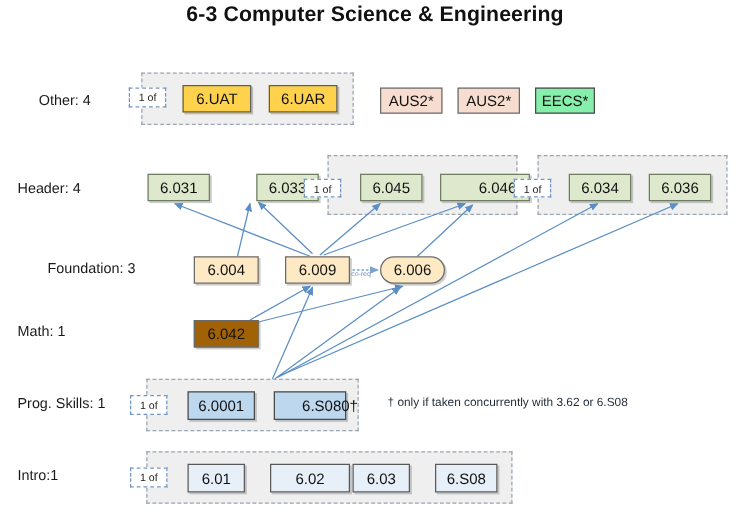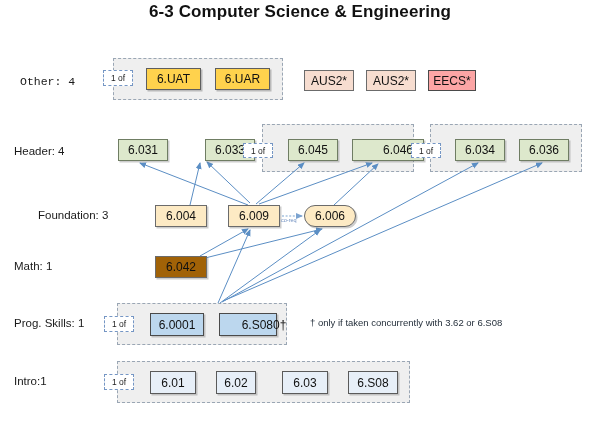--- a/index.html
+++ b/index.html
@@ -53,21 +53,21 @@
     position:absolute;
     box-sizing:border-box;
     display:flex;align-items:center;justify-content:center;
     font-size:12px;
     color:#111;
     z-index:5;
     white-space:nowrap;
   }
   .box.gold{background:#ffd24d;border:1.6px solid #5e5e5e;box-shadow:1.5px 1.5px 0 rgba(90,90,90,.35);}
   .box.peach{background:#f7ddd0;border:1.3px solid #6b6b6b;}
-  .box.white{background:#fca5a5;border:1.3px solid #4a4a4a;}
+  .box.white{background:#86efac;border:1.3px solid #4a4a4a;}
   .box.green{background:#dde8cc;border:1.6px solid #6f7d63;box-shadow:1.5px 1.5px 0 rgba(90,90,90,.3);}
   .box.cream{background:#fdeac4;border:1.6px solid #6b6b6b;box-shadow:1.5px 1.5px 0 rgba(90,90,90,.3);}
   .box.grey{background:#a16207;border:1.6px solid #6b6b6b;box-shadow:1.5px 1.5px 0 rgba(90,90,90,.3);}
   .box.blue{background:#bcd7ee;border:1.6px solid #4a4a4a;box-shadow:1.5px 1.5px 0 rgba(90,90,90,.3);}
   .box.paleblue{background:#e7eff8;border:1.6px solid #5a5a5a;box-shadow:1.5px 1.5px 0 rgba(90,90,90,.3);}
 
   .note{
     position:absolute;
     font-size:8.5px;
     color:#1f2a36;
@@ -128,21 +128,21 @@
       <div class="group" style="left: 117px; top: 361px; width: 293px; height: 42px;"></div>
     </div>
   <div id="chips-layer">
       <div class="oneof" style="left: 103px; top: 70px; width: 30px; height: 16px;">1 of</div>
       <div class="oneof" style="left: 243px; top: 143px; width: 30px; height: 15px;">1 of</div>
       <div class="oneof" style="left: 411px; top: 143px; width: 30px; height: 15px;">1 of</div>
       <div class="oneof" style="left: 104px; top: 316px; width: 30px; height: 16px;">1 of</div>
       <div class="oneof" style="left: 104px; top: 374px; width: 30px; height: 16px;">1 of</div>
     </div>
   <div id="labels-layer">
-      <div class="rowlabel" style="left: 20px; top: 76px; font-family: Liberation Mono, monospace;">Other: 4</div>
+      <div class="rowlabel" style="left: 31px; top: 76px;">Other: 4</div>
       <div class="rowlabel" style="left: 14px; top: 146px;">Header: 4</div>
       <div class="rowlabel" style="left: 14px; top: 210px; padding-left: 24px;">Foundation: 3</div>
       <div class="rowlabel" style="left: 14px; top: 261px;">Math: 1</div>
       <div class="rowlabel" style="left: 14px; top: 318px;">Prog. Skills: 1</div>
       <div class="rowlabel" style="left: 14px; top: 376px;">Intro:1</div>
     </div>
   <div id="boxes-layer">
       <div class="box gold" style="left: 146px; top: 68px; width: 55px; height: 22px;">6.UAT</div>
       <div class="box gold" style="left: 215px; top: 68px; width: 55px; height: 22px;">6.UAR</div>
       <div class="box peach" style="left: 304px; top: 70px; width: 50px; height: 21px;">AUS2*</div>
@@ -154,21 +154,21 @@
       <div class="box green" style="left: 352px; top: 139px; width: 72px; height: 22px; padding-left: 20px;">6.046</div>
       <div class="box green" style="left: 455px; top: 139px; width: 50px; height: 22px;">6.034</div>
       <div class="box green" style="left: 519px; top: 139px; width: 50px; height: 22px;">6.036</div>
       <div class="box cream" style="left: 155px; top: 205px; width: 52px; height: 22px;">6.004</div>
       <div class="box cream" style="left: 228px; top: 205px; width: 52px; height: 22px;">6.009</div>
       <div class="box cream" style="left: 304px; top: 205px; width: 52px; height: 22px; border-radius: 11px;">6.006</div>
       <div class="box grey" style="left: 155px; top: 256px; width: 52px; height: 22px;">6.042</div>
       <div class="box blue" style="left: 150px; top: 313px; width: 54px; height: 23px;">6.0001</div>
       <div class="box blue" style="left: 219px; top: 313px; width: 58px; height: 23px; padding-left: 32px;">6.S080†</div>
       <div class="box paleblue" style="left: 150px; top: 371px; width: 46px; height: 23px;">6.01</div>
-      <div class="box paleblue" style="left: 216px; top: 371px; width: 40px; height: 23px;">6.02</div>
+      <div class="box paleblue" style="left: 216px; top: 371px; width: 64px; height: 23px;">6.02</div>
       <div class="box paleblue" style="left: 282px; top: 371px; width: 46px; height: 23px;">6.03</div>
       <div class="box paleblue" style="left: 348px; top: 371px; width: 50px; height: 23px;">6.S08</div>
     </div>
 
   <div class="note big" id="note-dagger" style="left:310px;top:318px;">† only if taken concurrently with 3.62 or 6.S08</div>
 
   <div class="coreq-label" id="coreq-text" style="left:281px;top:217px;">co-req</div>
 
 </div>
 

